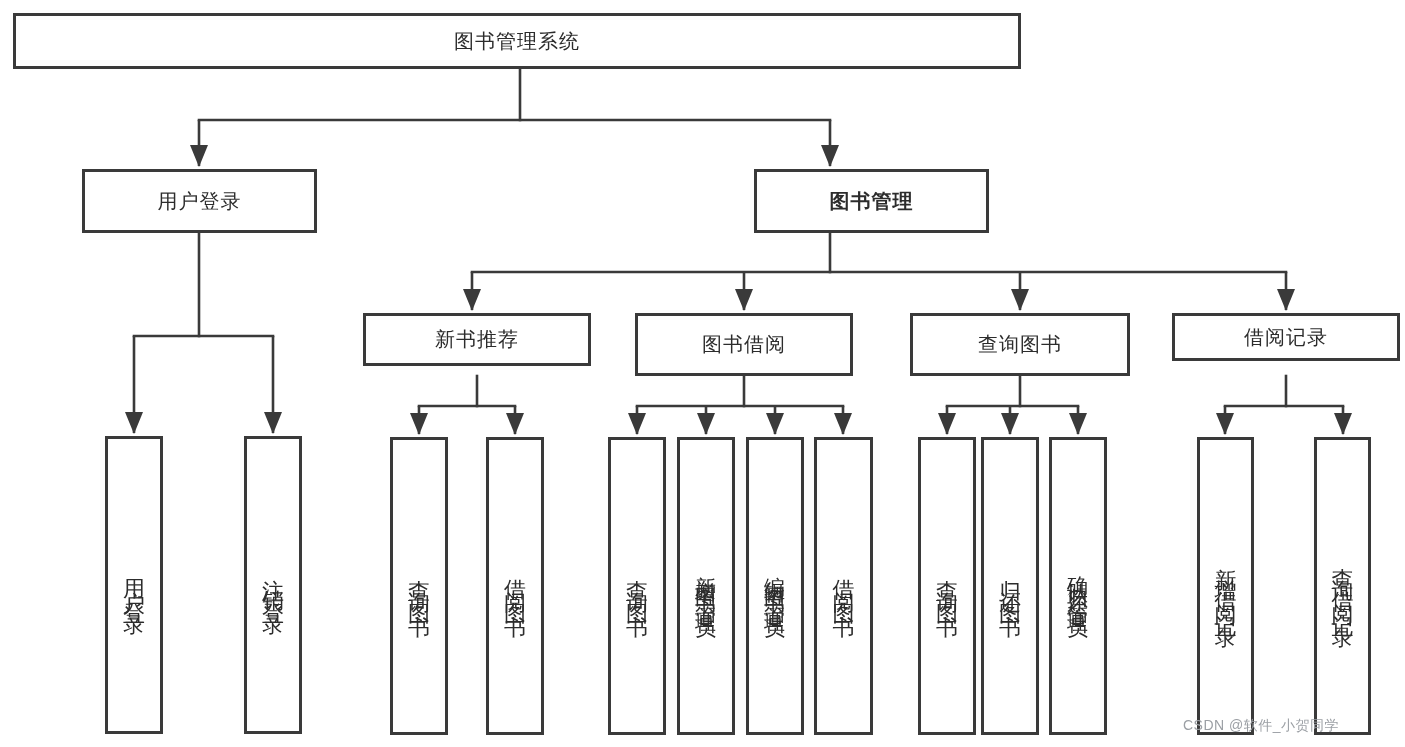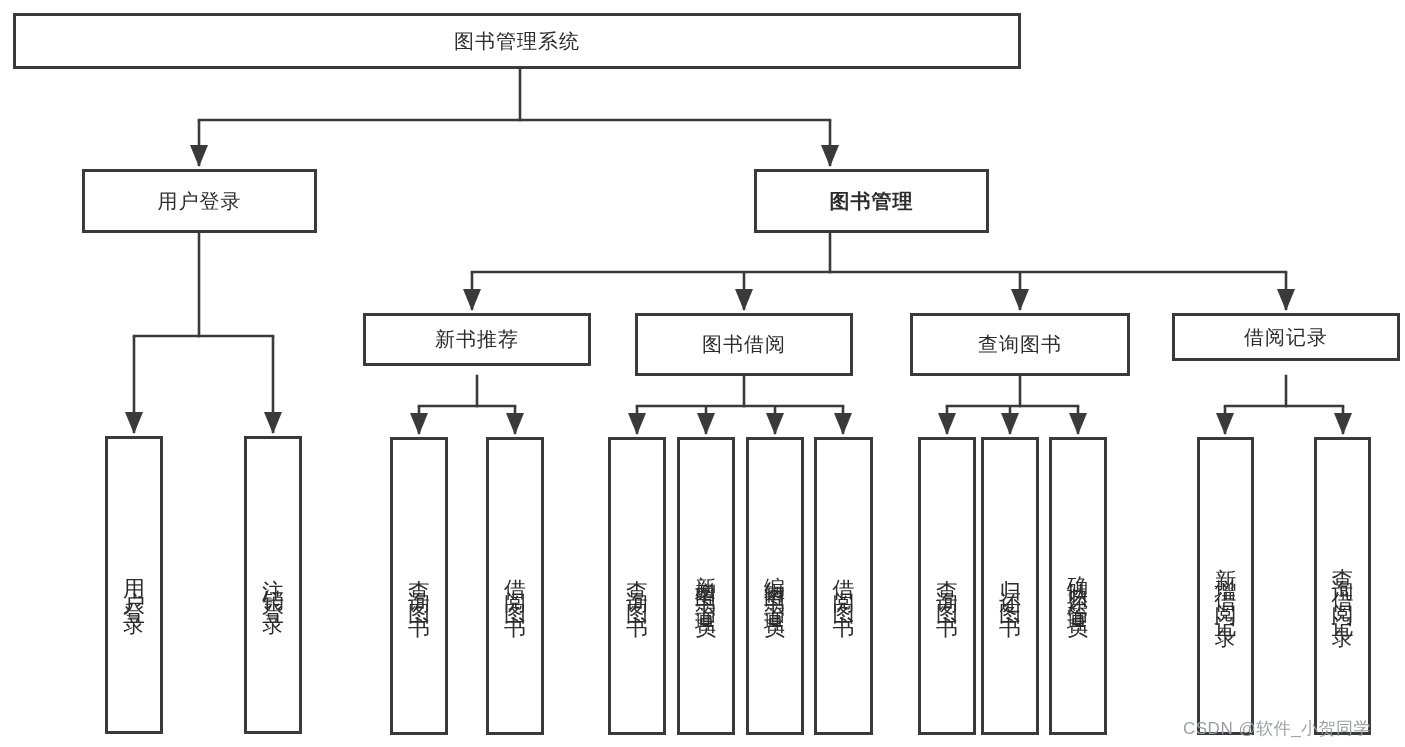--- a/index.html
+++ b/index.html
@@ -59,21 +59,21 @@
     white-space: nowrap;
   }
   .v-label.long {
     font-size: 21px;
     letter-spacing: 6px;
   }
   .watermark {
     position: absolute;
     left: 1183px;
     top: 717px;
-    font-size: 17px;
+    font-size: 14px;
     color: var(--watermark);
     white-space: nowrap;
     z-index: 2;
     letter-spacing: 0.5px;
   }
 </style>
 </head>
 <body>
 
 <div id="canvas">

